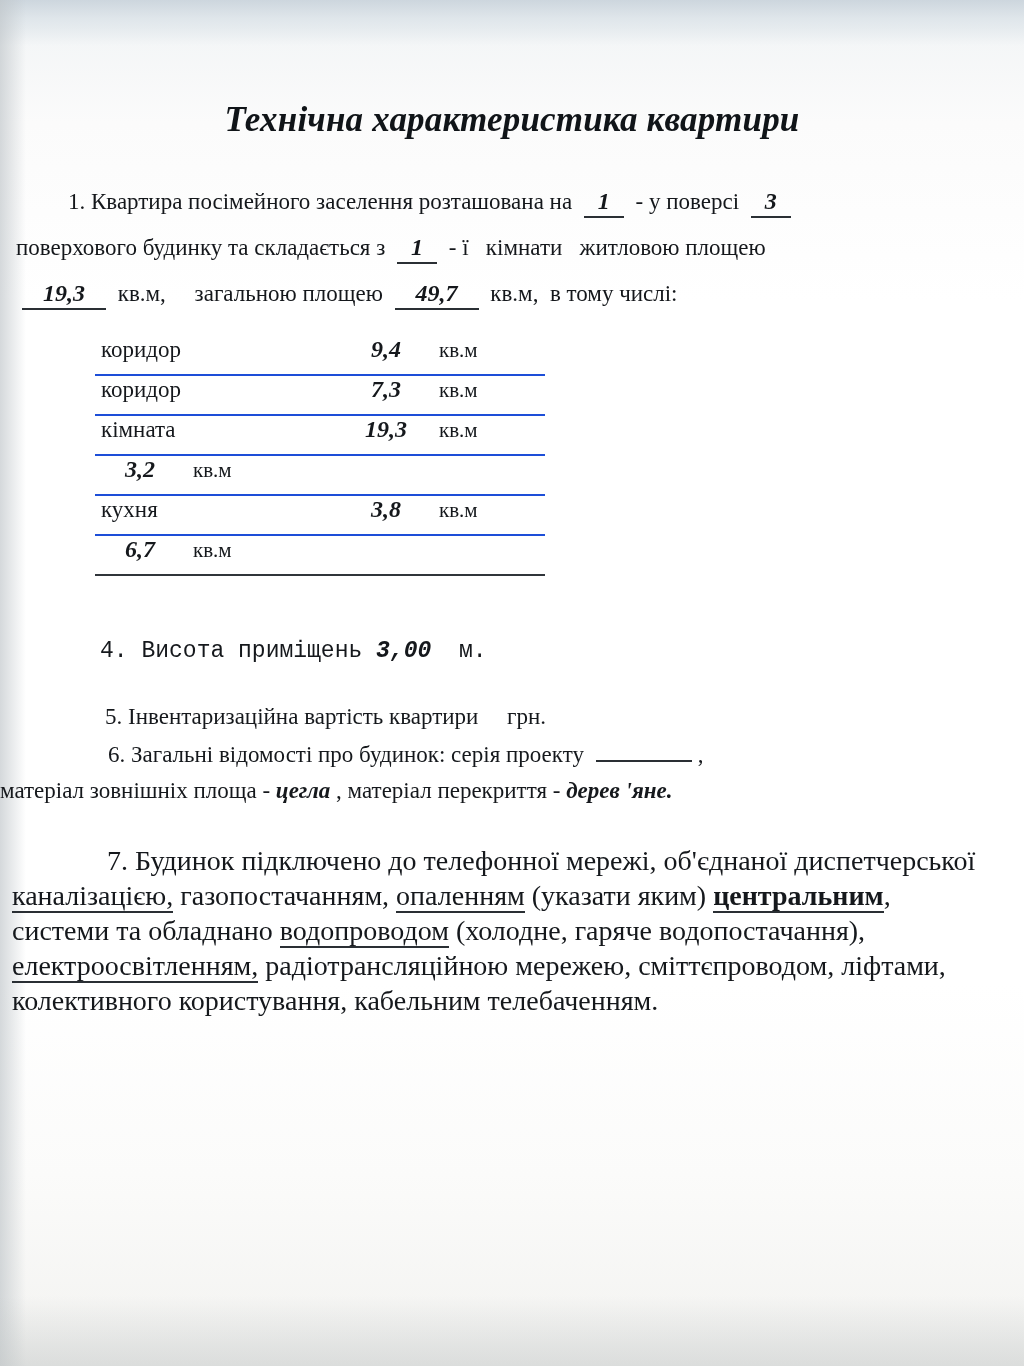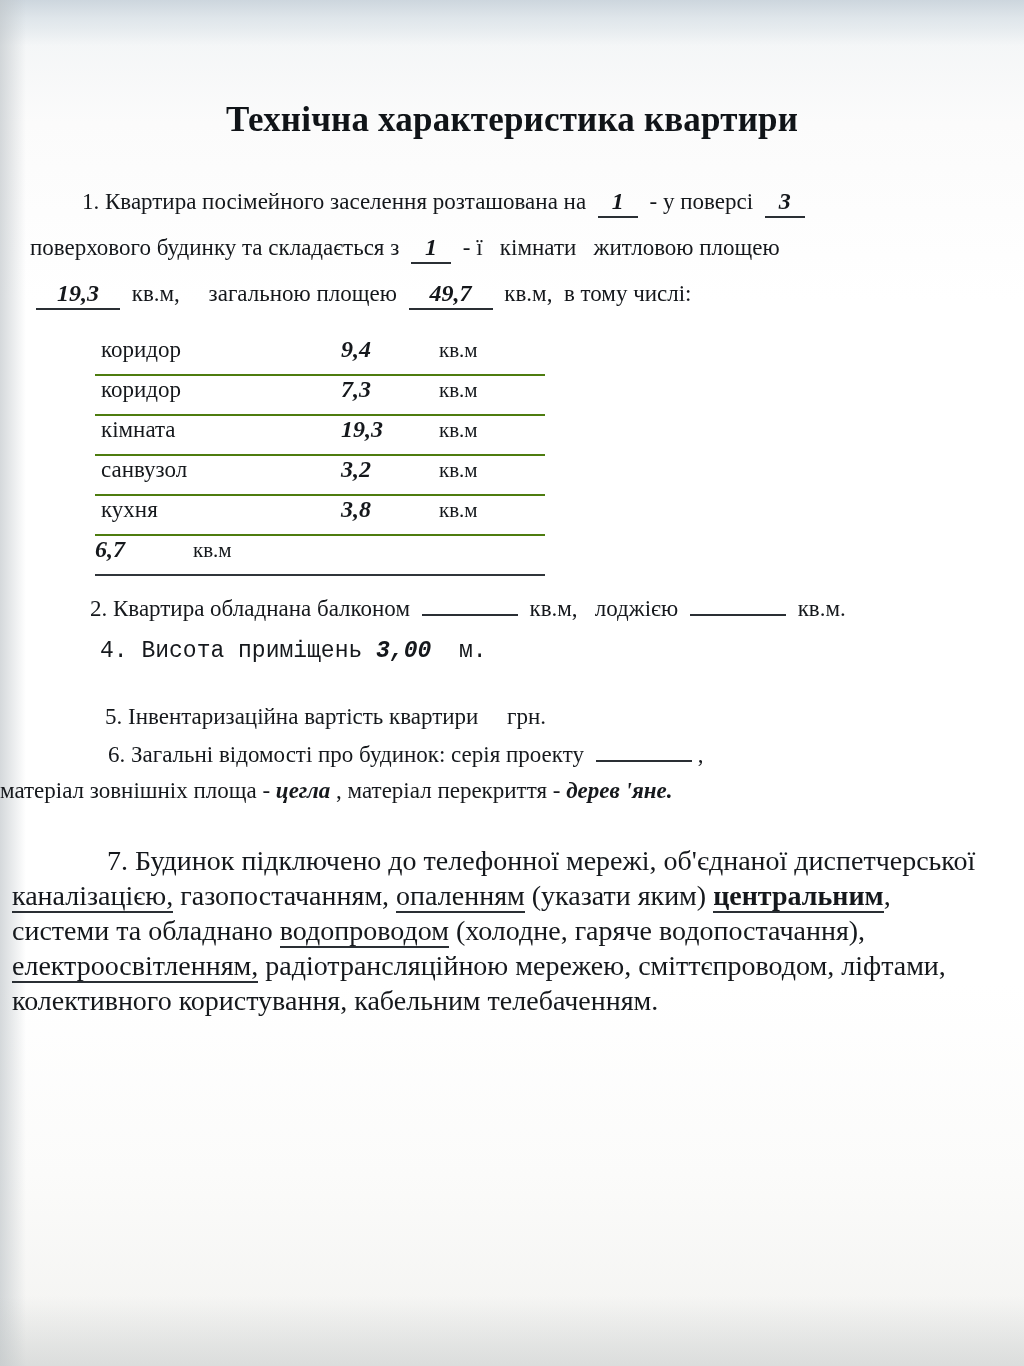--- a/index.html
+++ b/index.html
@@ -58,32 +58,33 @@
 
   .doc-title {
     position: absolute;
     top: 100px;
     left: 0; right: 0;
     text-align: center;
     font-size: 35px;
     font-weight: bold;
     letter-spacing: .2px;
     color: #101418;
+    font-style: italic;
   }
 
   .para {
     position: absolute;
     font-size: 23px;
     line-height: 34px;
     color: #14171b;
   }
 
   
   .p1 {
-    left: 30px;
+    left: 16px;
     right: 10px;
     top: 185px;
   }
   .p1 .line {
     white-space: nowrap;
     display: block;
     height: 46px;
   }
   .indent { display: inline-block; width: 52px; }
 
@@ -114,31 +115,31 @@
     position: absolute;
     left: 95px;
     top: 336px;
     width: 450px;
   }
   .room-row {
     position: relative;
     height: 38px;
     display: flex;
     align-items: baseline;
-    border-bottom: 2px solid #4d7c0f;
+    border-bottom: 2px solid #1d4ed8;
   }
   .room-row:last-child { border-bottom: 2px solid #30353a; }
   .room-name {
     width: 240px;
     font-size: 23px;
     padding-left: 6px;
   }
   .room-val {
     width: 90px;
-    text-align: left;
+    text-align: center;
     font-style: italic;
     font-weight: bold;
     font-size: 24px;
   }
   .room-unit {
     font-size: 21px;
     padding-left: 8px;
   }
 
   
@@ -224,44 +225,34 @@
       <span class="room-name">коридор</span>
       <span class="room-val">7,3</span>
       <span class="room-unit">кв.м</span>
     </div>
     <div class="room-row">
       <span class="room-name">кімната</span>
       <span class="room-val">19,3</span>
       <span class="room-unit">кв.м</span>
     </div>
     <div class="room-row">
-      <span class="room-name">санвузол</span>
       <span class="room-val">3,2</span>
       <span class="room-unit">кв.м</span>
     </div>
     <div class="room-row">
       <span class="room-name">кухня</span>
       <span class="room-val">3,8</span>
       <span class="room-unit">кв.м</span>
     </div>
     <div class="room-row">
       <span class="room-val">6,7</span>
       <span class="room-unit">кв.м</span>
     </div>
   </div>
 
-  <div class="item i2">
-    <span>2.</span>
-    <span>Квартира обладнана балконом</span>
-    <span class="underline-only"></span>
-    <span>кв.м,</span>
-    &nbsp;&nbsp;<span>лоджією</span>
-    <span class="underline-only"></span>
-    <span>кв.м.</span>
-  </div>
 
 
   <div class="item i4">
     <span>4.</span>
     <span>Висота приміщень</span>
     <span class="bold-italic">3,00</span>
     &nbsp;<span>м.</span>
   </div>
 
   <div class="item i5">

